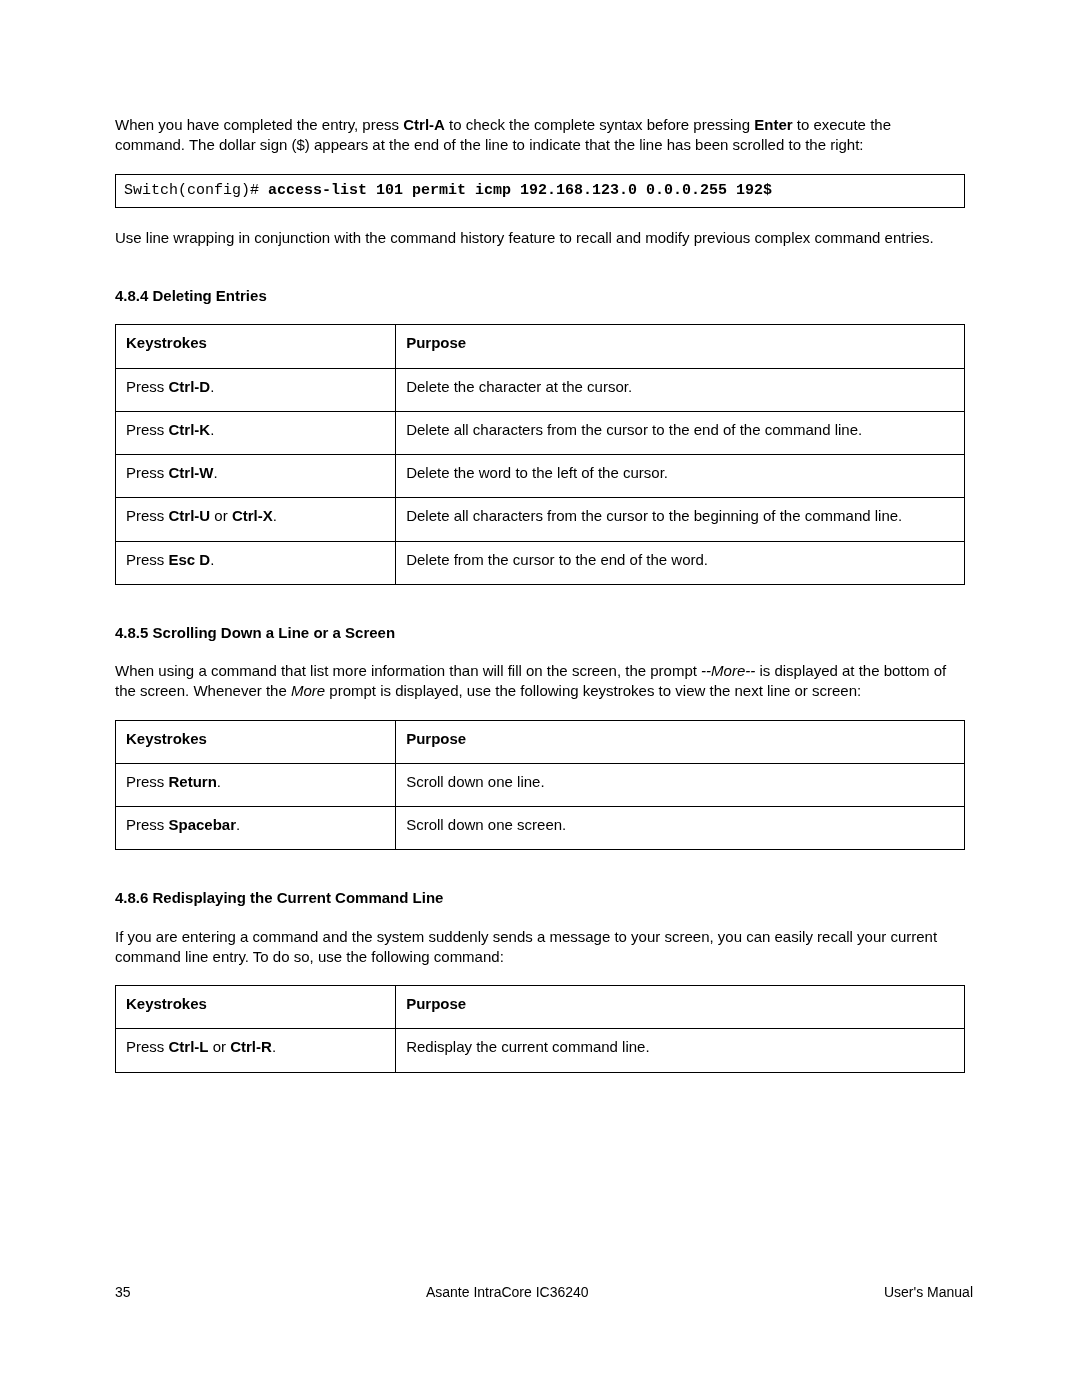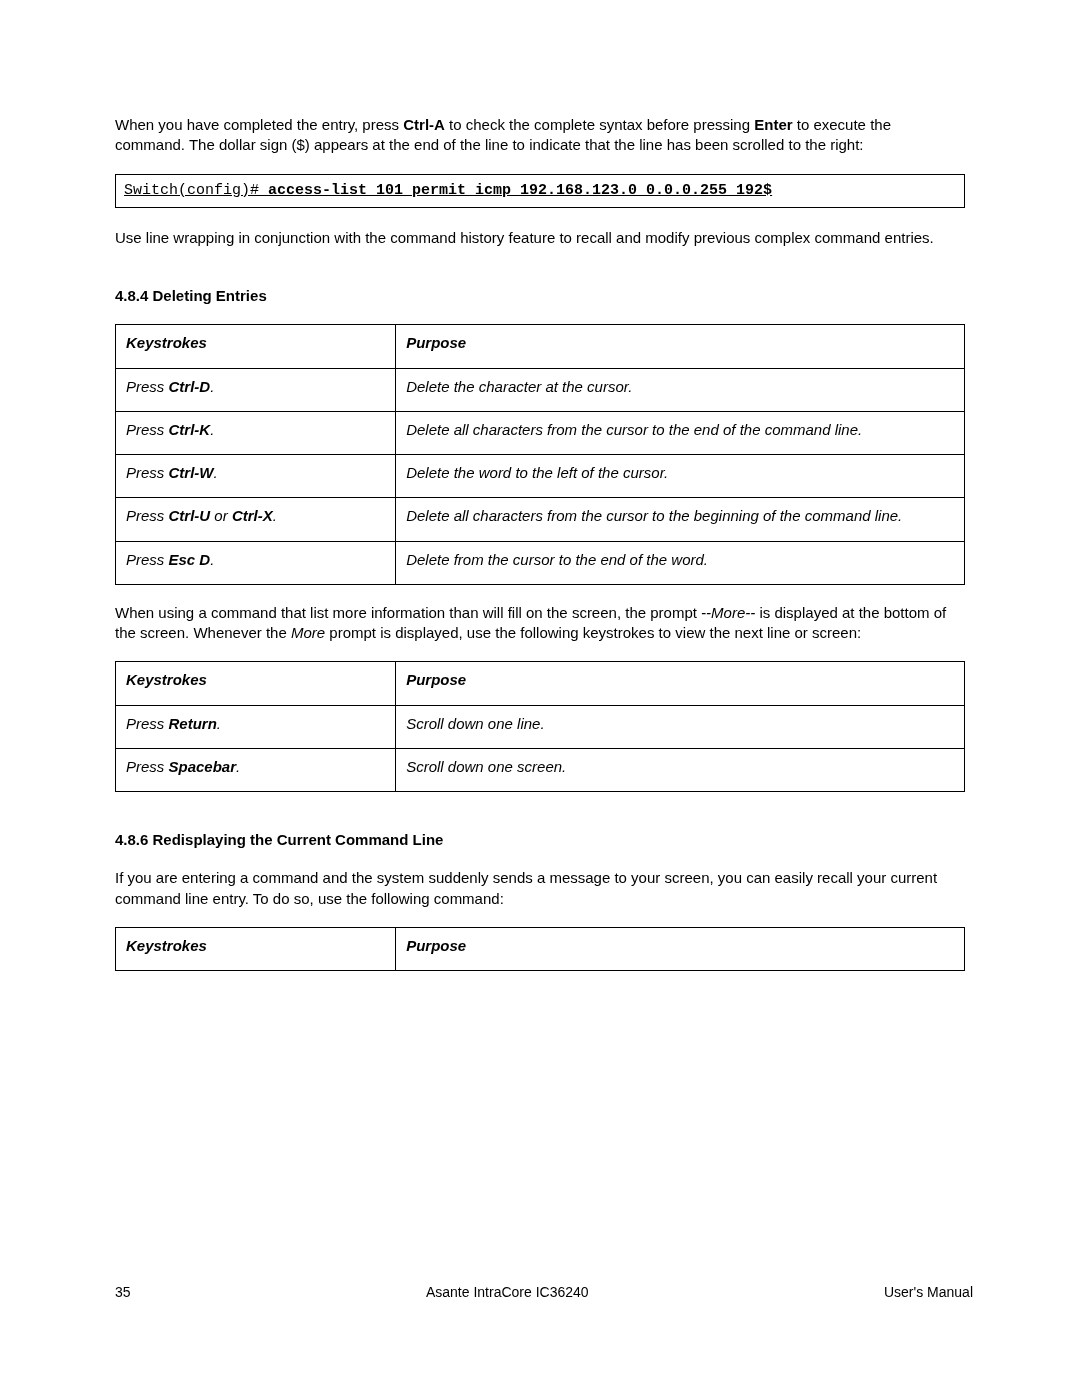--- a/index.html
+++ b/index.html
@@ -21,42 +21,40 @@
   .para {
     margin: 0 0 18px 0;
   }
   .code-box {
     border: 1px solid #000;
     padding: 6px 8px;
     font-family: "Courier New", Courier, monospace;
     font-size: 15px;
     margin: 8px 0 20px 0;
     white-space: pre;
-    text-decoration: underline;
   }
   .code-box .prompt { font-weight: normal; }
   .code-box .cmd { font-weight: bold; }
   .section-heading {
     font-weight: bold;
     margin: 38px 0 18px 0;
     font-size: 15px;
   }
   table.keystroke-table {
     border-collapse: collapse;
     width: 100%;
     margin: 12px 0 18px 0;
     font-size: 15px;
   }
   table.keystroke-table th,
   table.keystroke-table td {
     border: 1px solid #000;
     text-align: left;
     vertical-align: top;
     padding: 8px 10px 14px 10px;
-    font-style: italic;
   }
   table.keystroke-table th {
     font-weight: bold;
   }
   .col-keystrokes { width: 33%; }
   .col-purpose { width: 67%; }
   .footer {
     position: absolute;
     bottom: 95px;
     left: 115px;
@@ -109,20 +107,21 @@
       <td><span>Press </span><b>Ctrl-U</b><span> or </span><b>Ctrl-X</b><span>.</span></td>
       <td>Delete all characters from the cursor to the beginning of the command line.</td>
     </tr>
     <tr>
       <td><span>Press </span><b>Esc D</b><span>.</span></td>
       <td>Delete from the cursor to the end of the word.</td>
     </tr>
   </tbody>
     </table>
 
+  <div class="section-heading">4.8.5 Scrolling Down a Line or a Screen</div>
   <p class="para">
     <span>When using a command that list more information than will fill on the screen, the prompt </span><i>--More--</i><span> is displayed at the bottom of the screen. Whenever the </span><i>More</i><span> prompt is displayed, use the following keystrokes to view the next line or screen:</span>
   </p>
 
   <table class="keystroke-table">
     <colgroup>
         <col class="col-keystrokes">
         <col class="col-purpose">
       </colgroup>
     <tbody>
@@ -147,20 +146,24 @@
   <table class="keystroke-table">
     <colgroup>
         <col class="col-keystrokes">
         <col class="col-purpose">
       </colgroup>
     <tbody>
         <tr>
       <th>Keystrokes</th>
       <th>Purpose</th>
     </tr>
+    <tr>
+      <td><span>Press </span><b>Ctrl-L</b><span> or </span><b>Ctrl-R</b><span>.</span></td>
+      <td>Redisplay the current command line.</td>
+    </tr>
   </tbody>
     </table>
 
   <div class="footer">
     <span>35</span>
     <span>Asante IntraCore IC36240</span>
     <span>User's Manual</span>
   </div>
 
 </div>

